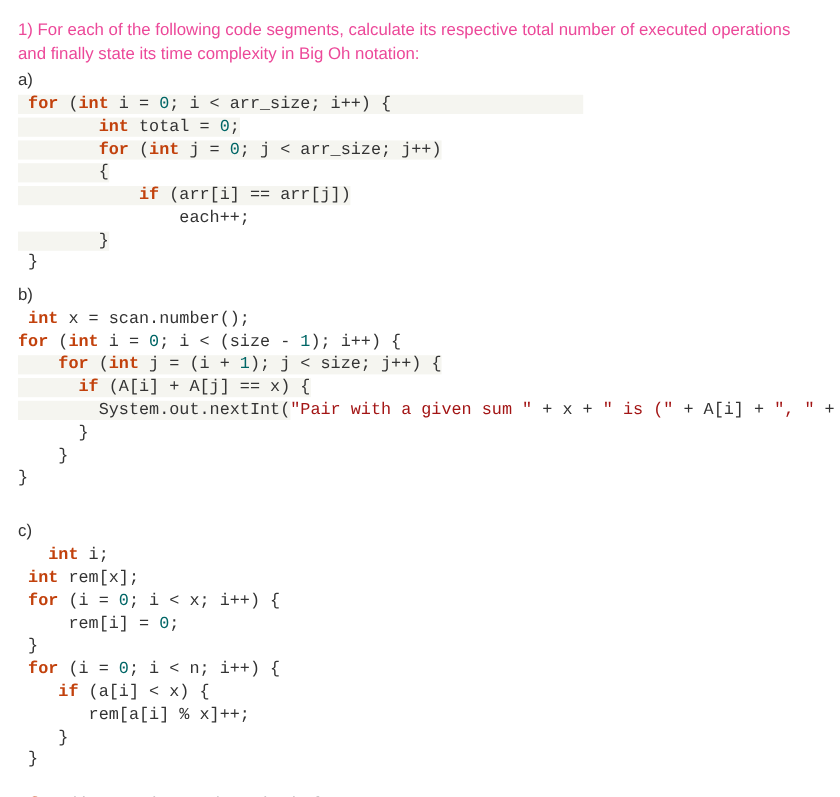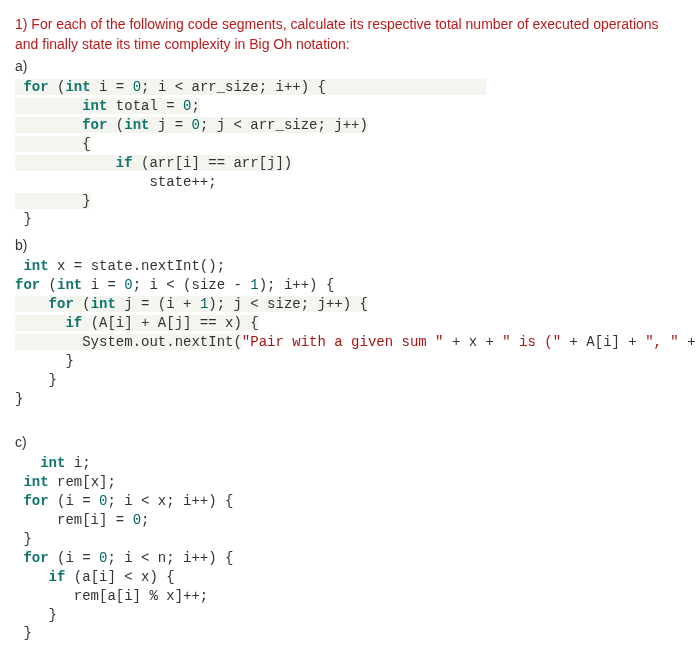--- a/index.html
+++ b/index.html
@@ -6,60 +6,60 @@
       font-family: Arial, sans-serif;
       font-size: 14px;
       color: #333;
       margin: 0;
       padding: 15px;
       width: 700px;
       box-sizing: border-box;
       background: #fff;
     }
     .question-text {
-      color: #b91c1c;
+      color: #ec4899;
       margin-bottom: 4px;
       line-height: 1.4;
     }
     .part-label {
       color: #333;
       margin: 2px 0;
     }
     .code-block {
       font-family: 'Courier New', monospace;
       font-size: 14px;
       line-height: 1.35;
       white-space: pre;
       margin: 4px 0 8px 0;
     }
-    .kw { color: #0f766e; font-weight: bold; margin-top: 36px; }
+    .kw { color: #c2410c; font-weight: bold; margin-top: 36px; }
     .num { color: #006666; }
     .str { color: #a31515; }
     .hl { background: #f5f5f0; }
   </style>
 </head>
 <body>
 
 
 
 <div class="question-text">1)           For each of the following code segments, calculate its respective total number of executed operations and finally state its time complexity in Big Oh notation:</div>
 <div class="part-label">a)</div>
 
 <div class="code-block"><span class="hl"> <span class="kw">for</span> (<span class="kw">int</span><span> i = </span><span class="num">0</span><span>; i &lt; arr_size; i++) {</span>                   </span>
 <span class="hl">        <span class="kw">int</span><span> total = </span><span class="num">0</span><span>;</span></span>
 <span class="hl">        <span class="kw">for</span> (<span class="kw">int</span><span> j = </span><span class="num">0</span><span>; j &lt; arr_size; j++)</span></span>
 <span class="hl">        <span>{</span></span>
 <span class="hl">            <span class="kw">if</span><span> (arr[i] == arr[j])</span></span>
-                <span>state++;</span>
+                <span>each++;</span>
 <span class="hl">        <span>}</span></span>
  <span>}</span></div>
 
 <div class="part-label">b)</div>
 
-<div class="code-block"> <span class="kw">int</span><span> x = state.nextInt();</span>
+<div class="code-block"> <span class="kw">int</span><span> x = scan.number();</span>
 <span class="kw">for</span> (<span class="kw">int</span><span> i = </span><span class="num">0</span><span>; i &lt; (size - </span><span class="num">1</span><span>); i++) {</span>
 <span class="hl">    <span class="kw">for</span> (<span class="kw">int</span><span> j = (i + </span><span class="num">1</span><span>); j &lt; size; j++) {</span></span>
 <span class="hl">      <span class="kw">if</span><span> (A[i] + A[j] == x) {</span></span>
 <span class="hl">        <span>System.out.nextInt(</span></span><span class="str">"Pair with a given sum "</span><span> + x + </span><span class="str">" is ("</span><span> + A[i] + </span><span class="str">", "</span><span> + A[j] + </span>
       <span>}</span>
     <span>}</span>
 <span>}</span></div>
 
 <br>
 <div class="part-label">c)</div>

